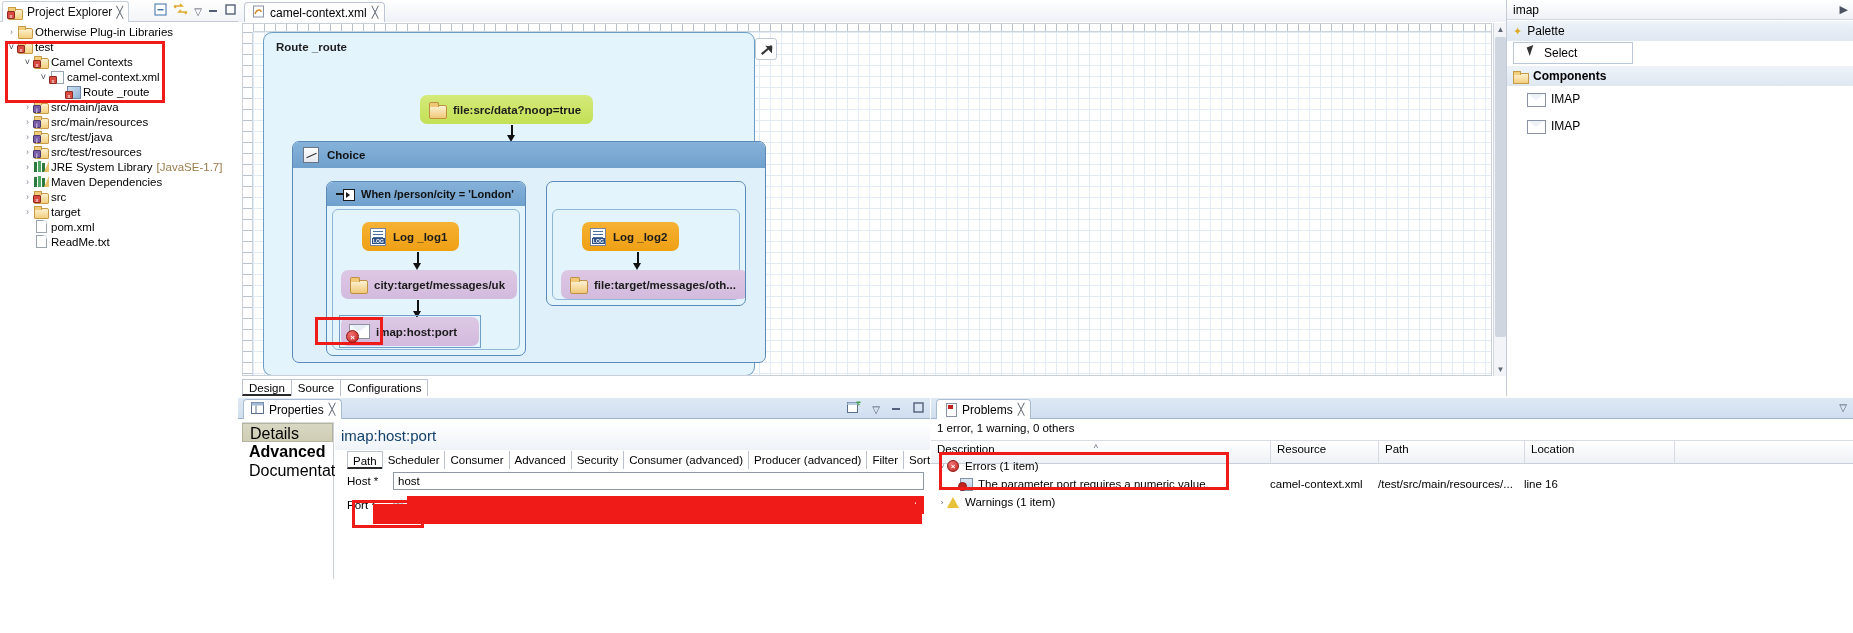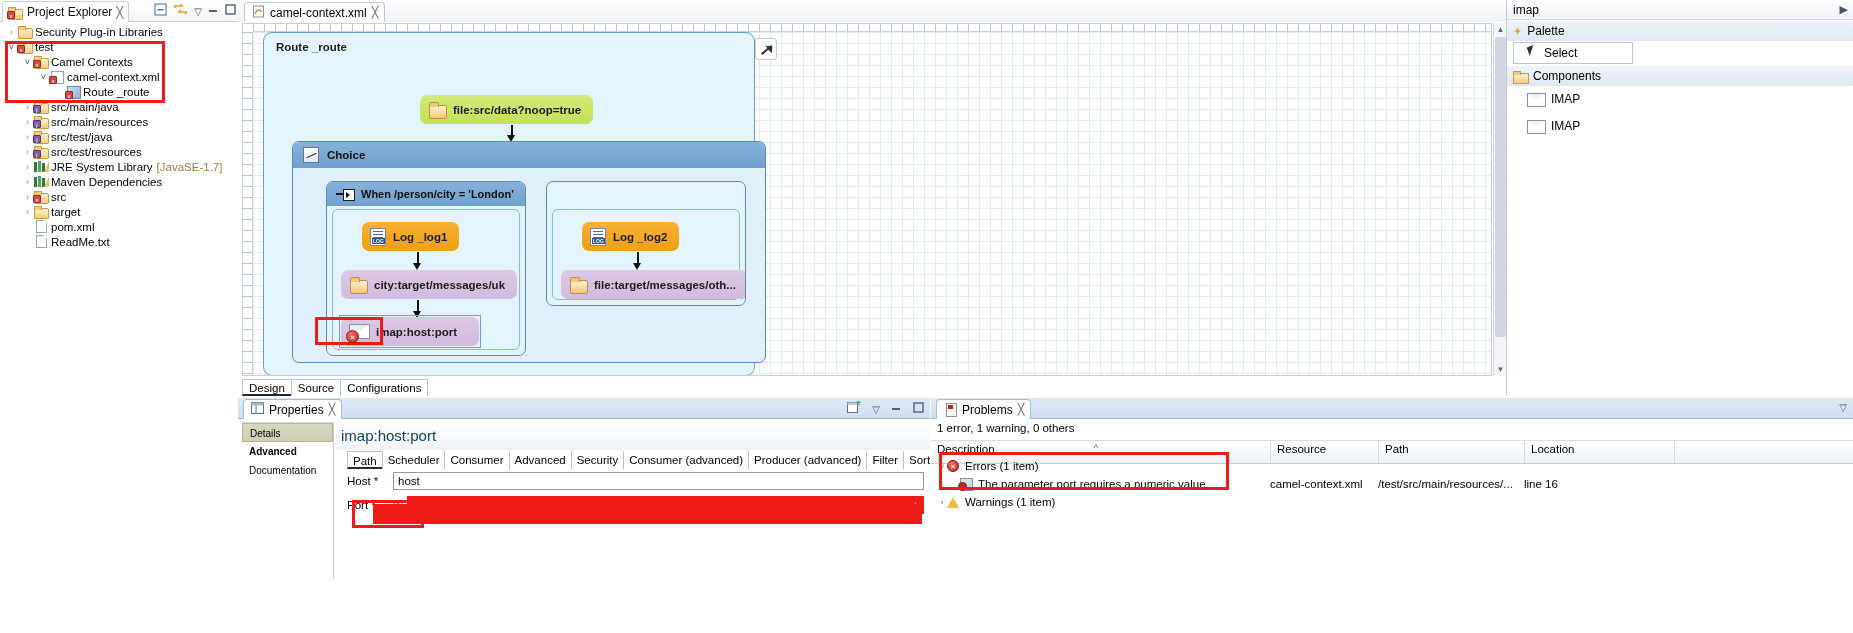--- a/index.html
+++ b/index.html
@@ -297,21 +297,21 @@
   #props-tab {
     position:absolute; left:5px; top:1px; height:20px; display:flex; align-items:center; gap:5px;
     padding: 0 7px; background:#ffffff; border:1px solid #a9bdd2; border-bottom:none; border-radius:4px 4px 0 0;
     font-size:12px;
   }
   .props-toolbar { position:absolute; right:6px; top:3px; display:flex; align-items:center; gap:11px; }
   #props-side {
     position:absolute; left:4px; top:24px; width:92px; bottom:0; background:#fff;
     border-right:1px solid #c9cfd8; border-top:1px solid #d6dbe3;
   }
-  .side-item { height:19px; line-height:19px; padding-left:7px; font-size:10px; }
+  .side-item { height:19px; line-height:19px; padding-left:7px; font-size:16px; }
   .side-item.sel { background: linear-gradient(#d8d7c2,#cfcdb4); border:1px solid #b5b39b; }
   .side-item.bold { font-weight: bold; }
   #props-main { position:absolute; left:97px; top:24px; right:0; bottom:0; background:#fff; }
   #props-title {
     height:28px; line-height:28px; padding-left:6px;
     font-size:15px; color:#13406b;
     background: linear-gradient(#ffffff,#eff3f8);
   }
   #ptabs { display:flex; align-items:flex-end; height:19px; padding-left:12px; }
   .ptab {
@@ -453,21 +453,21 @@
         </span>
       </div>
     </div>
 
     <div id="tree">
         <div class="trow" style="padding-left: 6px;">
           <span class="arrow">›</span>
           <span class="ticon">
             <span class="fld"></span>
           </span>
-          <span class="tlabel">Security Plug-in Libraries</span>
+          <span class="tlabel">Otherwise Plug-in Libraries</span>
         </div>
         <div class="trow" style="padding-left: 6px;">
           <span class="arrow down">˅</span>
           <span class="ticon">
             <span class="fld" style="background:none">
               <span class="badge-x">x</span>
             </span>
           </span>
           <span class="tlabel">test</span>
         </div>
@@ -840,21 +840,21 @@
     <div class="pal-section" style="position:absolute; left:0; top:21px; width:100%;">
       <span class="pal-star">✦</span>
       <span>Palette</span>
     </div>
 
     <div class="pal-item sel" style="position:absolute; left:6px; top:42px; width:120px;">
       <span class="cursor-ico"></span>
       <span>Select</span>
     </div>
 
-    <div class="pal-section" style="position:absolute; left:0; top:66px; width:100%;">
+    <div class="pal-section" style="position:absolute; left:0; top:66px; width:100%;font-weight:bold;">
       <span class="folder-sm"></span>
       <span>Components</span>
     </div>
 
     <div class="pal-item" style="position:absolute; left:8px; top:88px;">
       <span class="mail-sm"></span>
       <span>IMAP</span>
     </div>
     <div class="pal-item" style="position:absolute; left:8px; top:115px;">
       <span class="mail-sm"></span>

